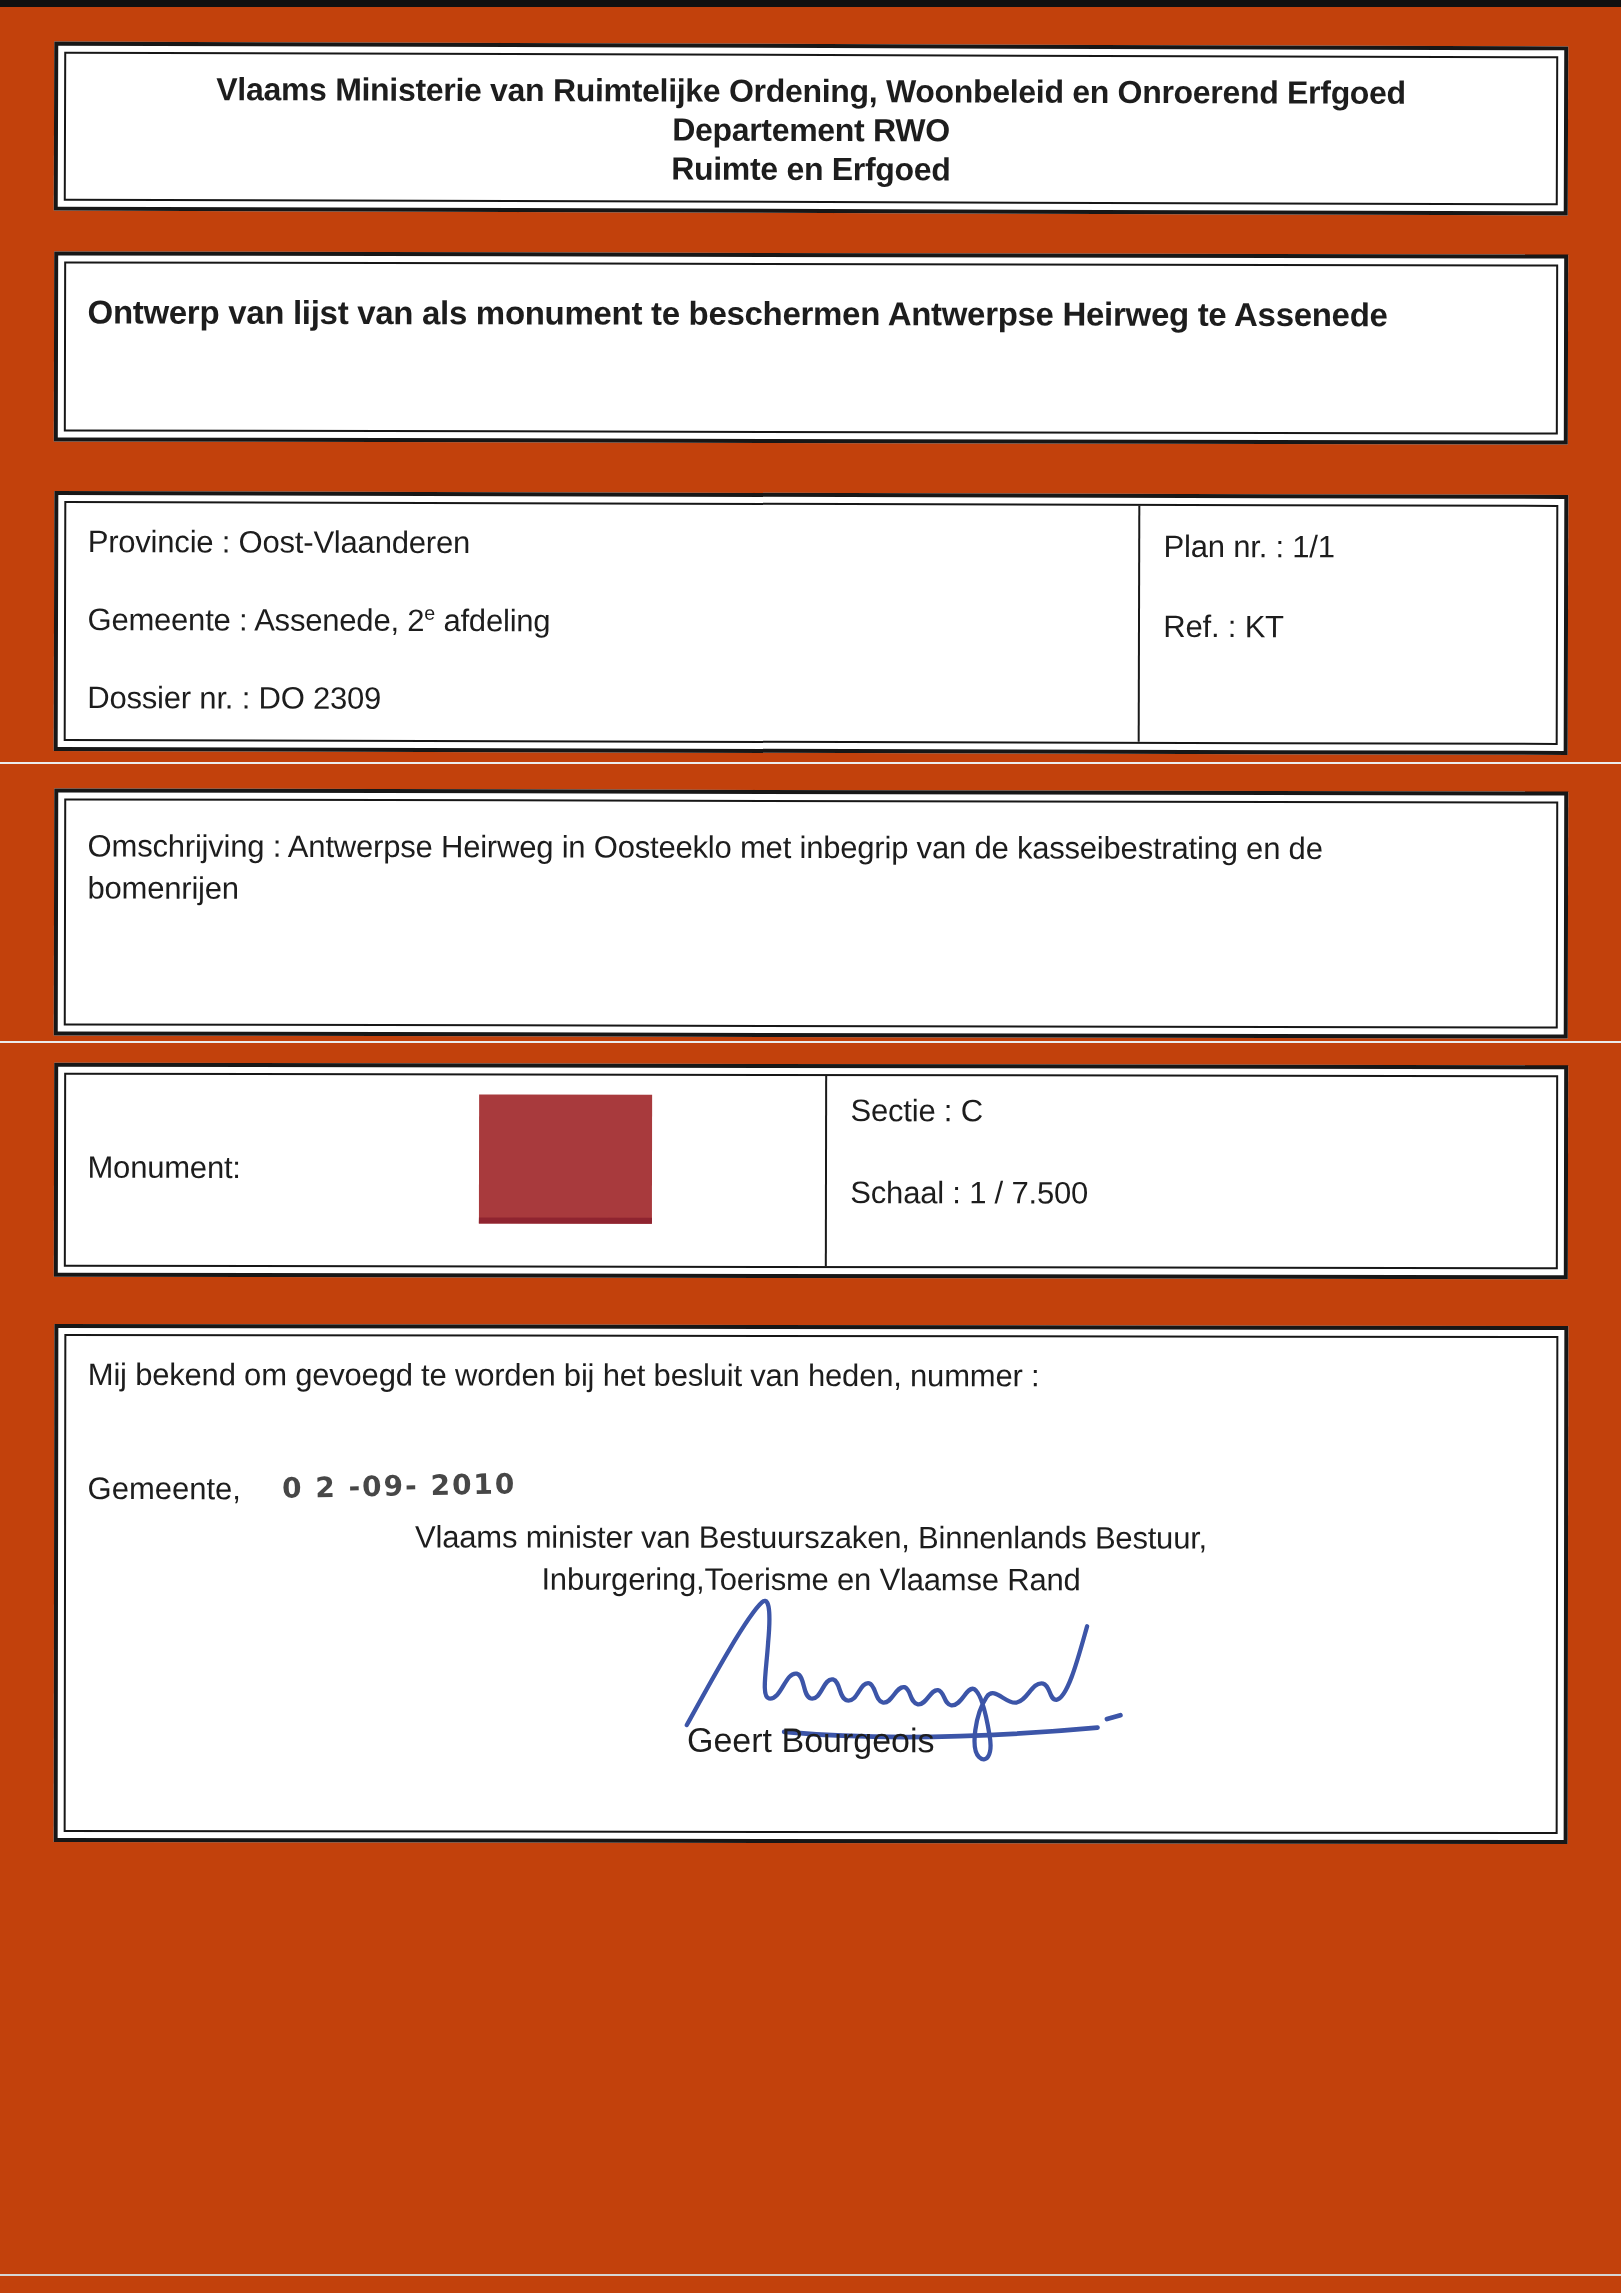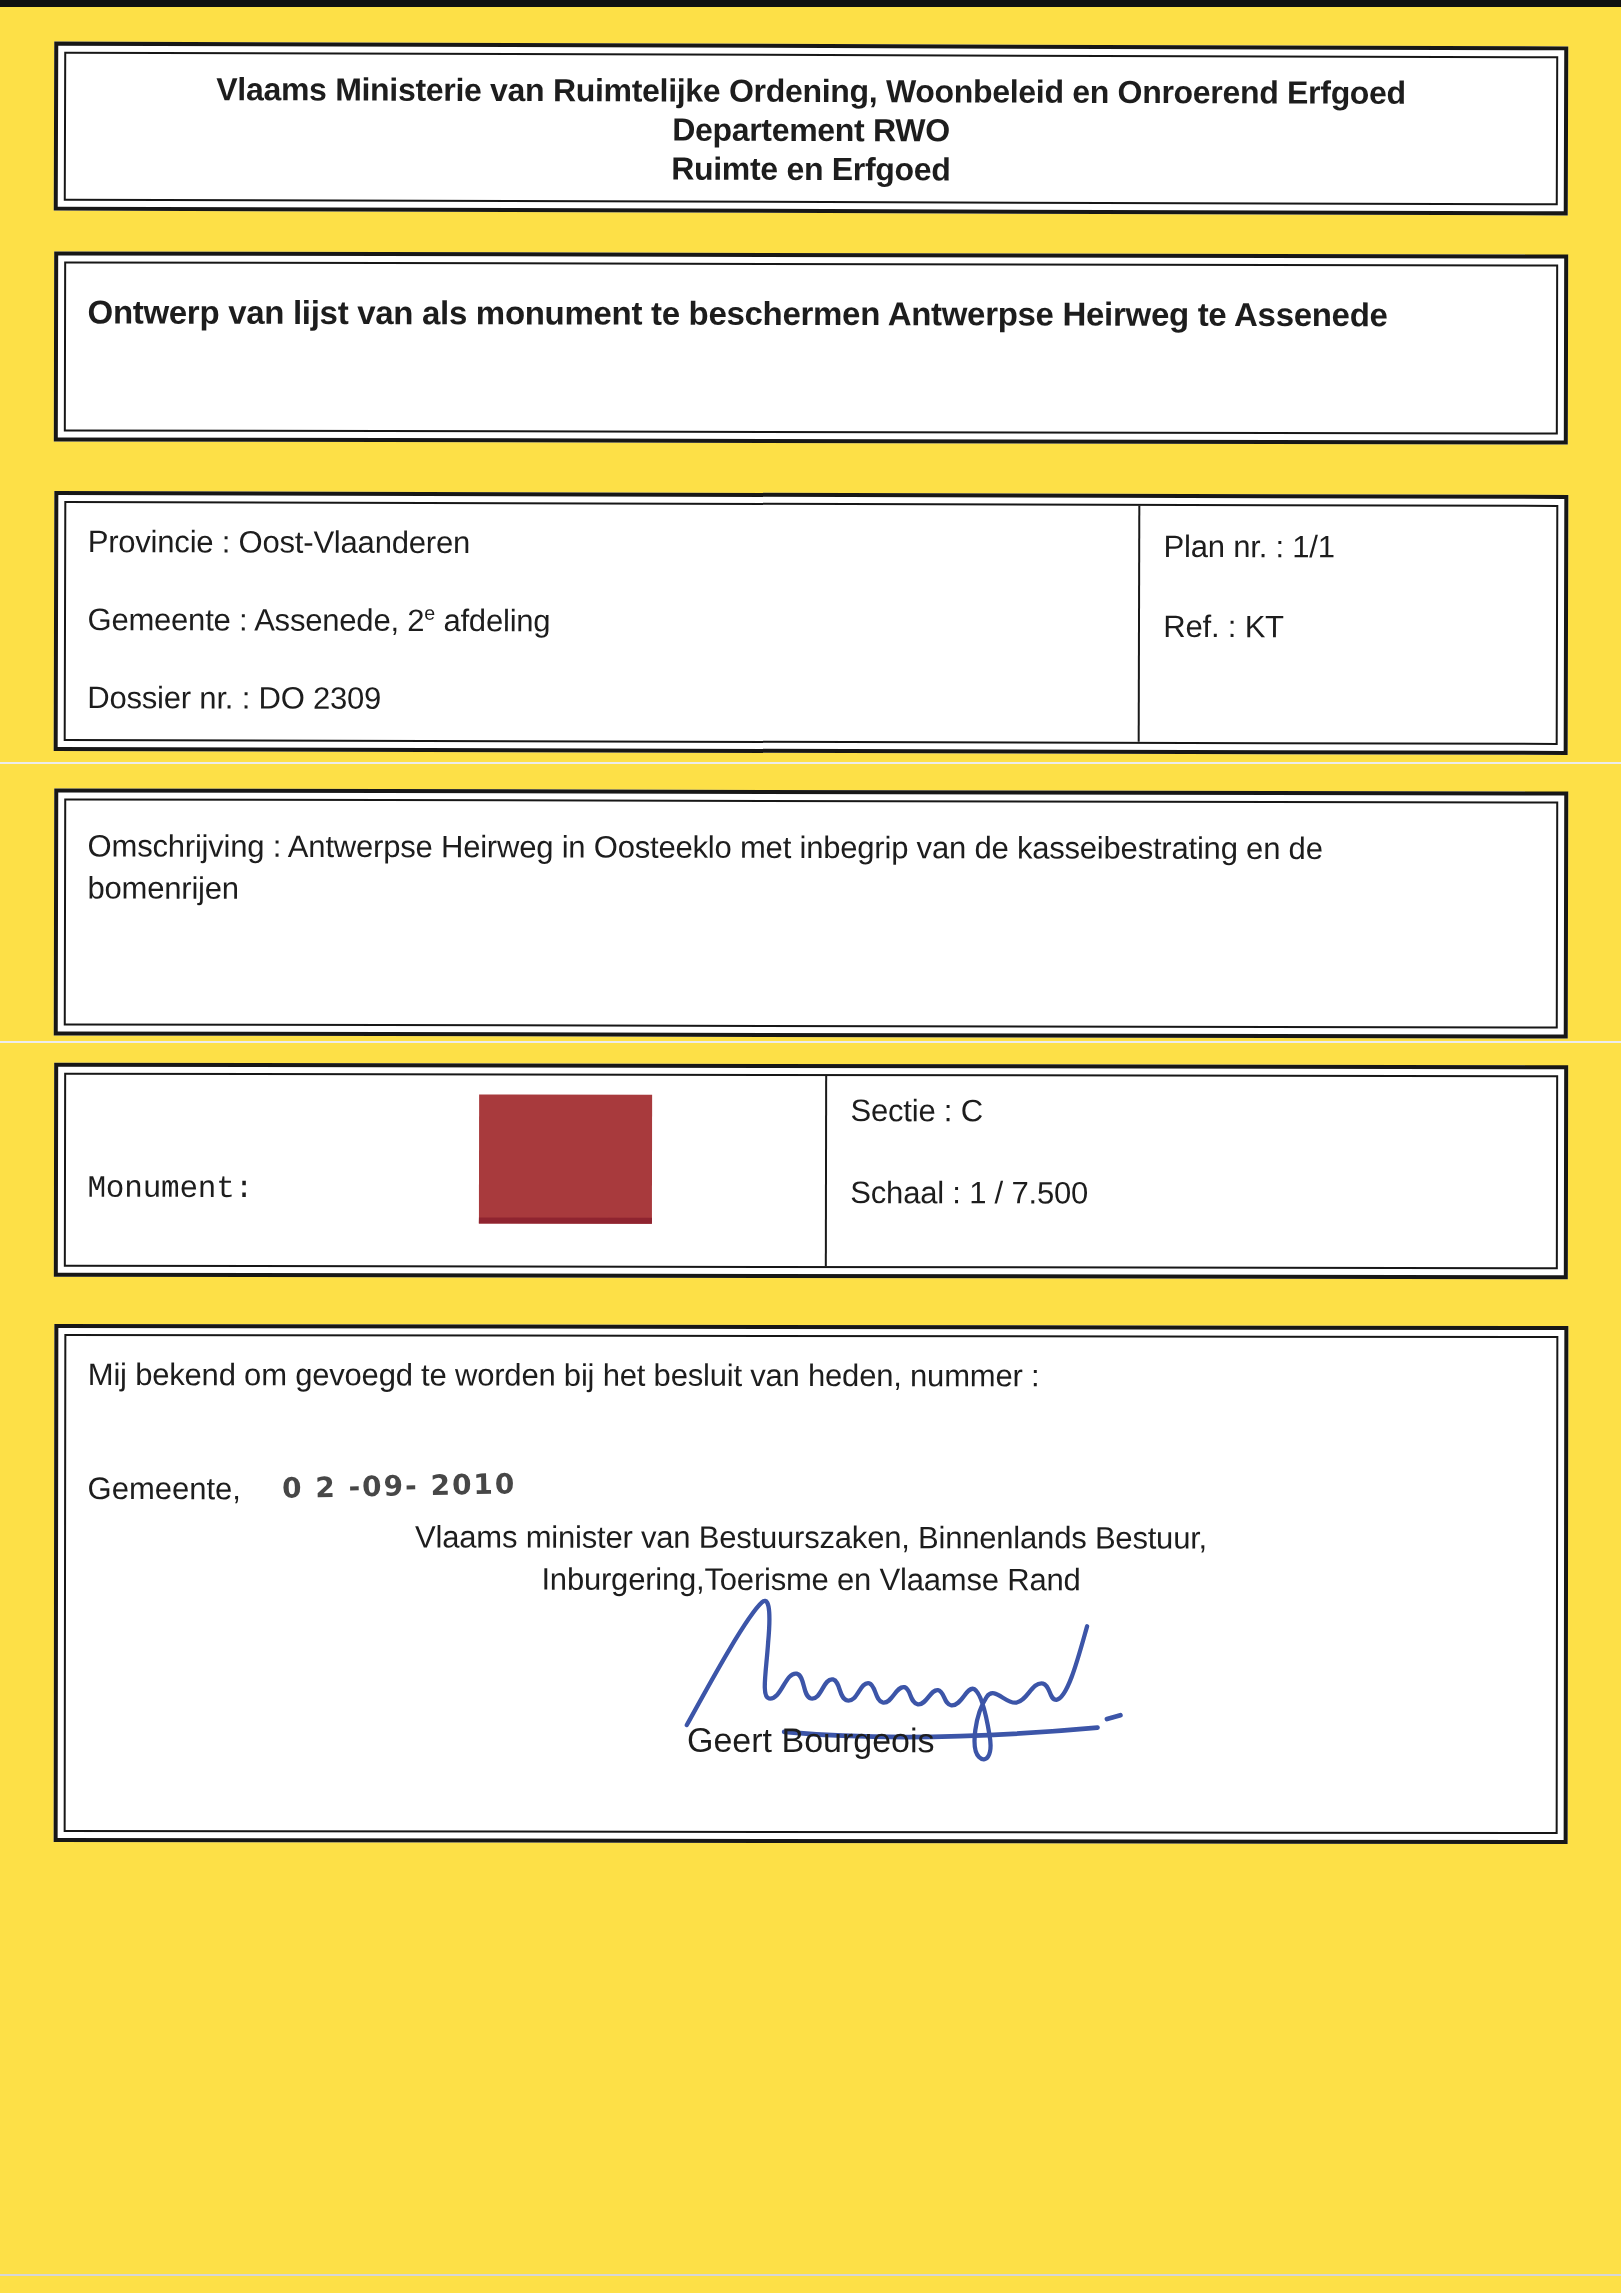--- a/index.html
+++ b/index.html
@@ -1,18 +1,18 @@
 <!DOCTYPE html>
 <html style="--monument-red: #a83a3d; --signature-ink: #3c55a8;"><head>
 <meta charset="utf-8">
 <style>
   html,body { margin:0; padding:0; background:#ffffff; }
   .page {
     position:relative; width:1621px; height:2294px;
-    background:#fde047; overflow:hidden;
+    background:#c2410c; overflow:hidden;
     font-family:"Liberation Sans", sans-serif;
     color:#1d1d1d;
   }
   .scan-top-edge {
     position:absolute; top:0; left:0; width:100%; height:6.9px; background:#101010;
   }
   .scan-line { position:absolute; left:0; width:100%; height:2px; }
   .scan-line.l1 { top:762px; background:#ececec; }
   .scan-line.l2 { top:1041px; background:#ececec; }
   .scan-line.l3 { top:2274px; background:#d6d6d6; }
@@ -49,21 +49,21 @@
     position:absolute; left:1072px; top:0; bottom:0; right:0;
     border-left:2px solid #1a1a1a;
     padding:23.5px 0 0 23.5px; display:flex; flex-direction:column; gap:45px;
   }
   sup.afd { font-size:19.6px; vertical-align:super; line-height:0; }
 
   .box-omsch .inner { padding:25.5px 118px 0 21.6px; }
   .omsch-text { font-size:31px; line-height:42px; max-width:1343px; letter-spacing:-0.2px; }
 
   .mon-left { position:absolute; left:0; top:0; bottom:0; width:759px; }
-  .mon-label { position:absolute; left:21.6px; top:96px;font-family:Liberation Mono, monospace; }
+  .mon-label { position:absolute; left:21.6px; top:75px; }
   .mon-swatch {
     position:absolute; left:413px; top:19.6px; width:173px; height:123px;
     background:var(--monument-red, #a83a3d);
     border-bottom:6.9px solid #8f2430;
   }
   .mon-right {
     position:absolute; left:759px; top:0; bottom:0; right:0;
     border-left:2px solid #1a1a1a;
     padding:17.6px 0 0 23.5px; display:flex; flex-direction:column; gap:47px;
   }

